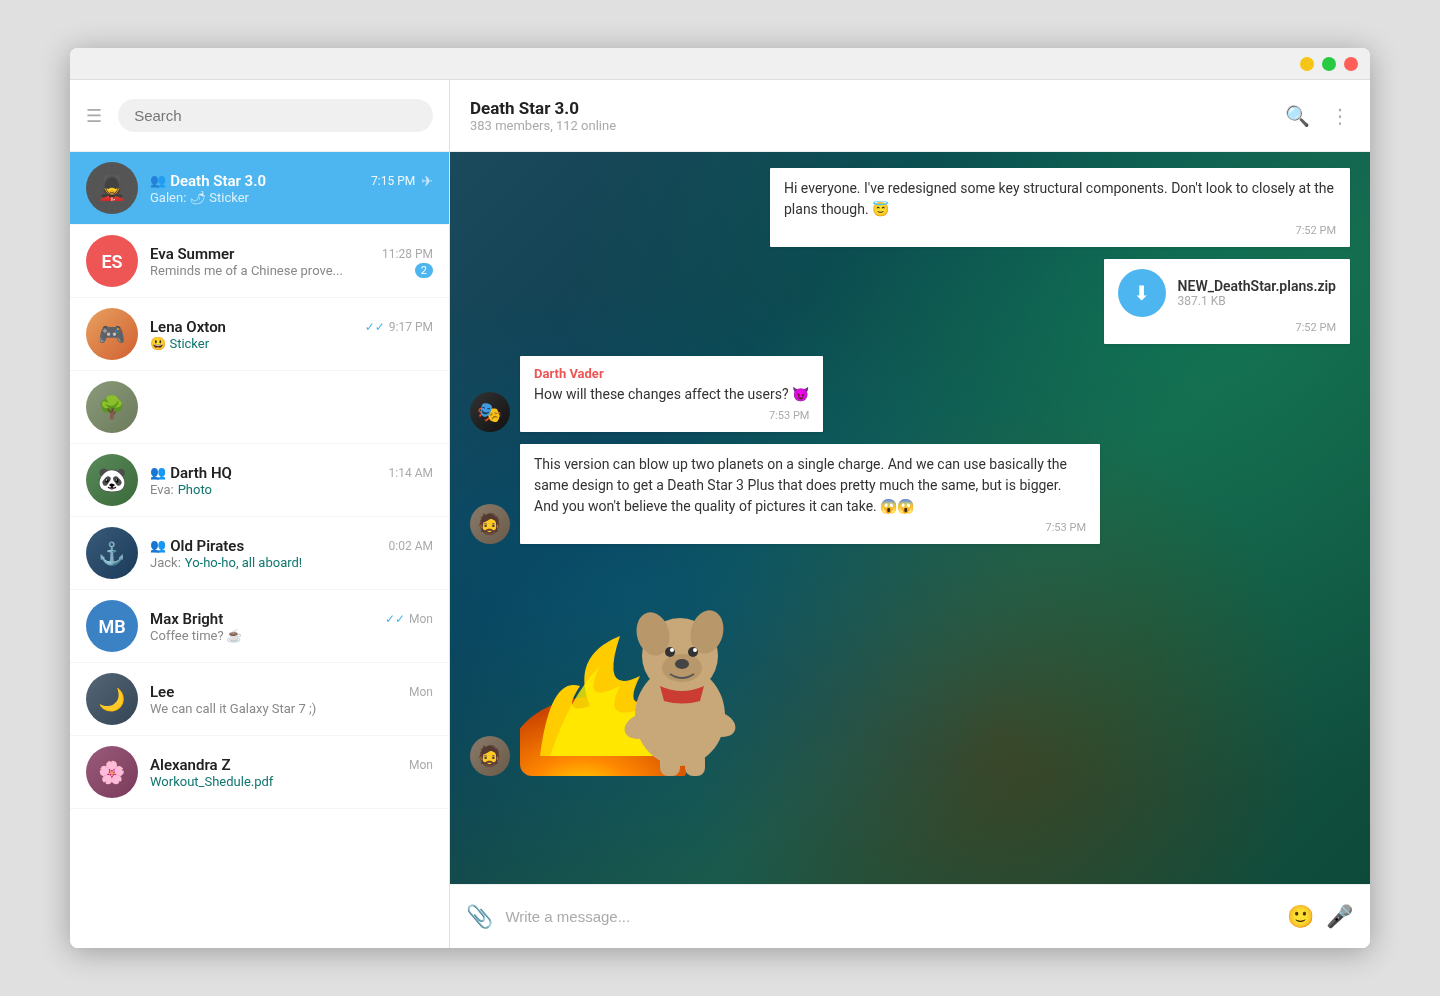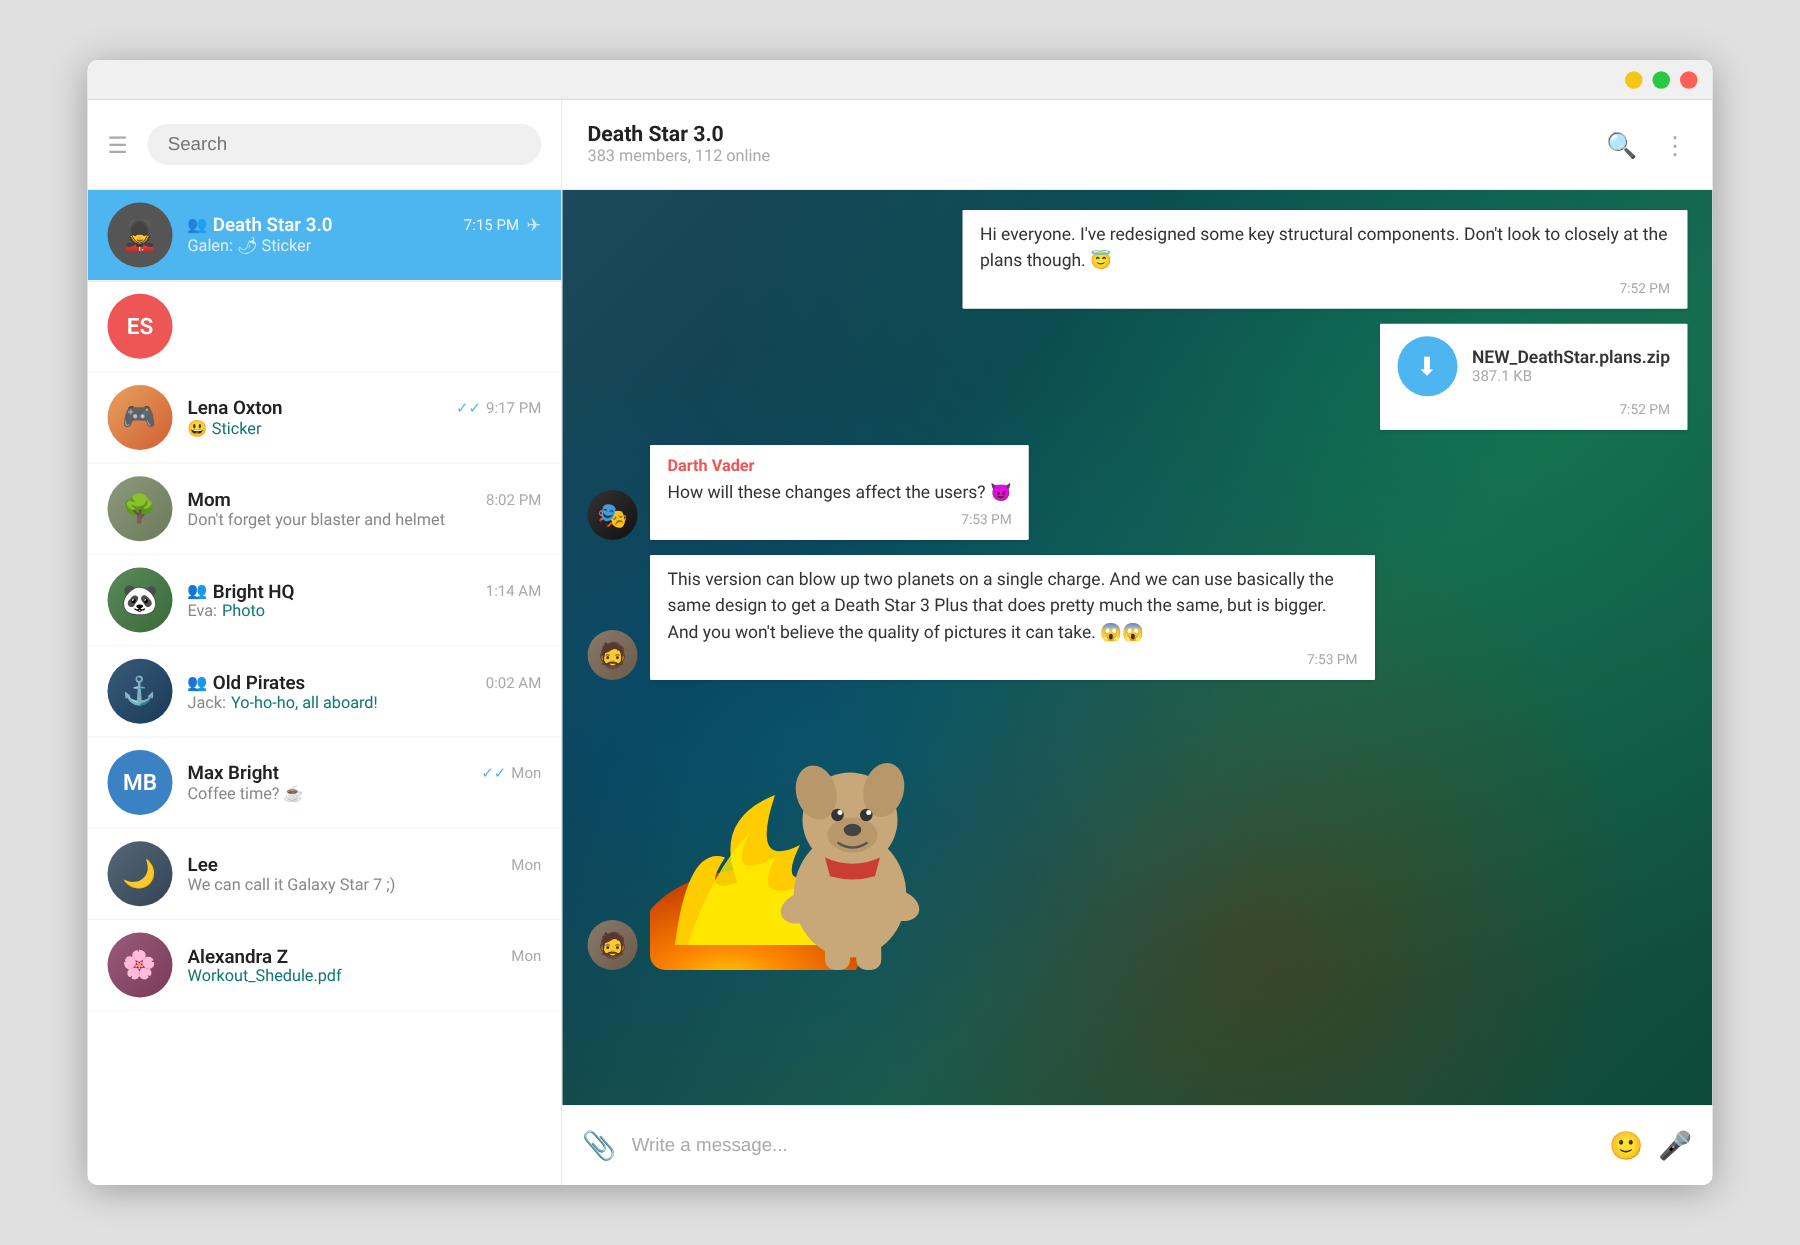--- a/index.html
+++ b/index.html
@@ -265,20 +265,30 @@
             <div class="chat-preview">
               <span>Galen: 🌶 Sticker</span>
             </div>
           </div>
         </div>
 
         <div class="chat-item">
           <div class="avatar" style="background:#e55;">
             <span>ES</span>
           </div>
+          <div class="chat-info">
+            <div class="chat-name-row">
+              <div class="chat-name">Eva Summer</div>
+              <span class="chat-time">11:28 PM</span>
+            </div>
+            <div class="chat-preview" style="justify-content:space-between;">
+              <span>Reminds me of a Chinese prove...</span>
+              <span class="badge">2</span>
+            </div>
+          </div>
         </div>
 
         <div class="chat-item">
           <div class="avatar" style="background: linear-gradient(135deg, #e8a060, #d06030);">
             <span style="font-size:22px;">🎮</span>
           </div>
           <div class="chat-info">
             <div class="chat-name-row">
               <div class="chat-name">Lena Oxton</div>
               <div style="display:flex; align-items:center; gap:4px;">
@@ -289,40 +299,31 @@
             <div class="chat-preview">
               <span class="preview-link">😃 Sticker</span>
             </div>
           </div>
         </div>
 
         <div class="chat-item">
           <div class="avatar" style="background: linear-gradient(135deg, #8a9a7a, #6a7a5a);">
             <span style="font-size:22px;">🌳</span>
           </div>
-          <div class="chat-info">
-            <div class="chat-name-row">
-              <div class="chat-name">Mom</div>
-              <span class="chat-time">8:02 PM</span>
-            </div>
-            <div class="chat-preview">
-              <span>Don't forget your blaster and helmet</span>
-            </div>
-          </div>
         </div>
 
         <div class="chat-item">
           <div class="avatar" style="background: linear-gradient(135deg, #5a8a5a, #3a6a3a);">
             <span style="font-size:24px;">🐼</span>
           </div>
           <div class="chat-info">
             <div class="chat-name-row">
               <div class="chat-name">
                 <span style="font-size:13px; color:#aaa;">👥</span>
-                <span>Bright HQ</span>
+                <span>Darth HQ</span>
               </div>
               <span class="chat-time">1:14 AM</span>
             </div>
             <div class="chat-preview">
               <span>Eva: </span>
                 <span class="preview-link">Photo</span>
             </div>
           </div>
         </div>
 

